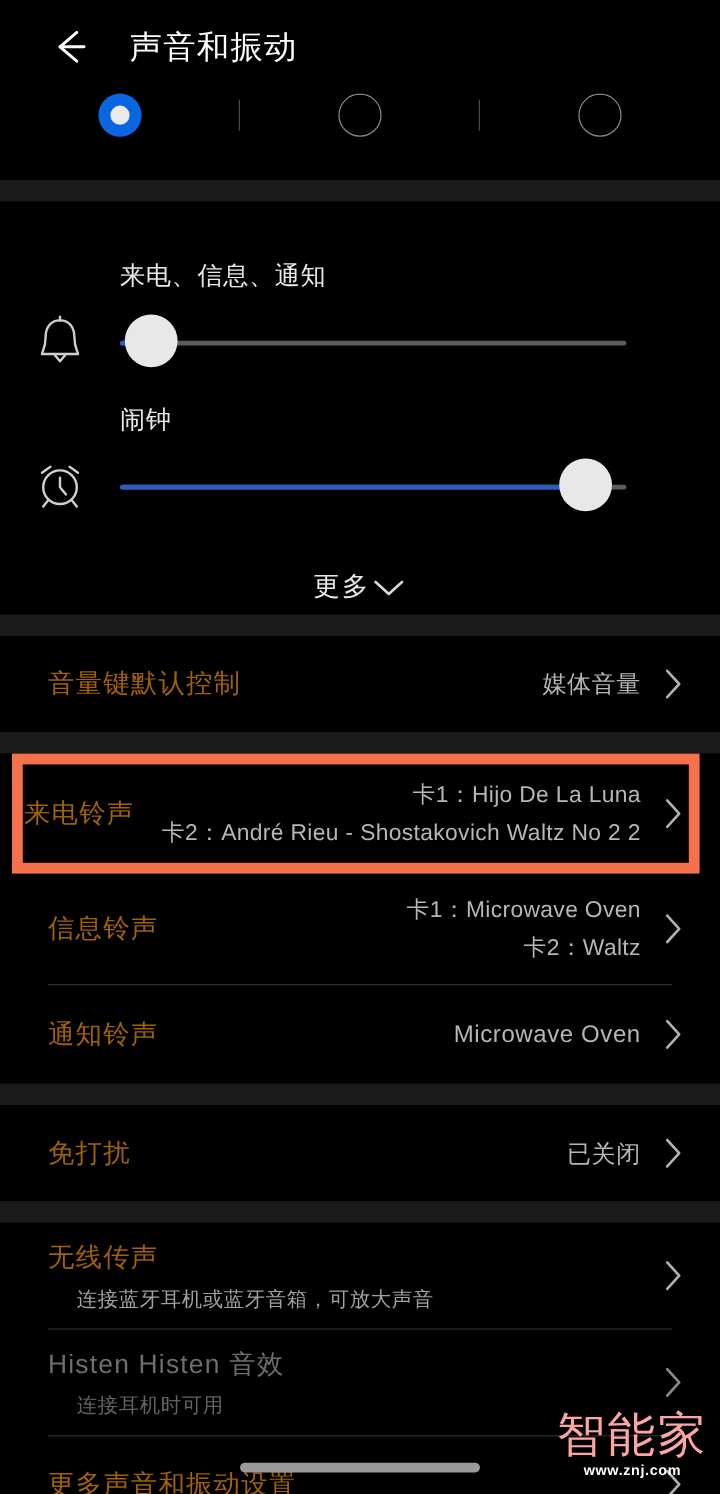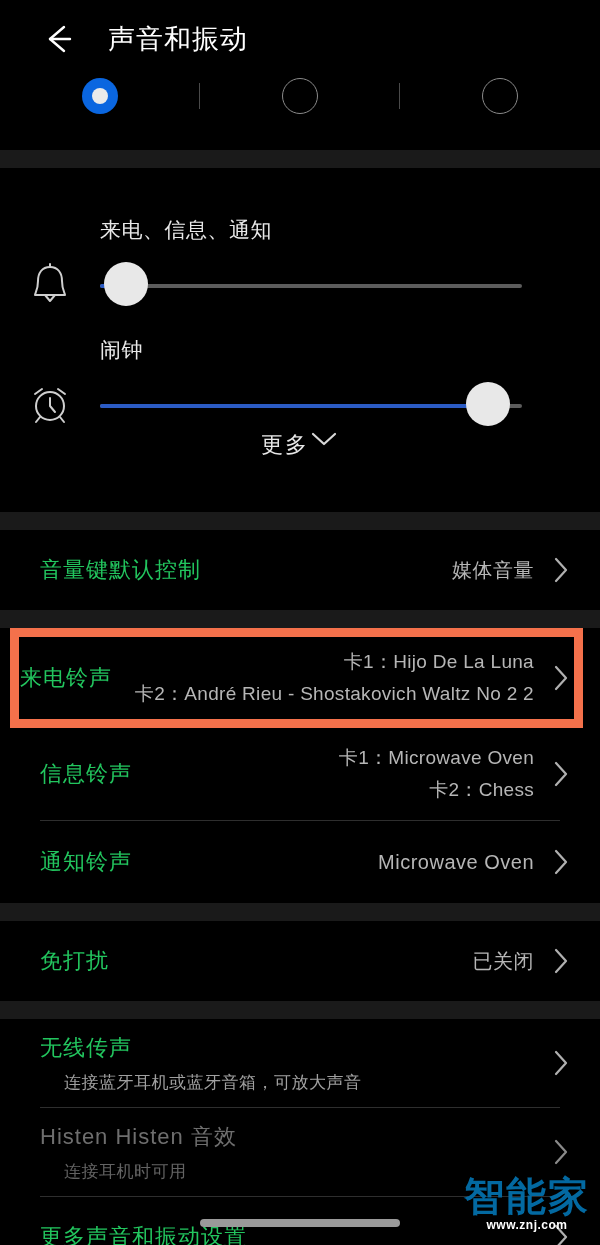--- a/index.html
+++ b/index.html
@@ -74,33 +74,33 @@
     position:absolute; left:0; top:22px; height:4px;
     background:#2b5bc4; border-radius:2px;
   }
   .slider-thumb {
     position:absolute; top:0; width:44px; height:44px;
     border-radius:50%; background:#e8e8e8; transform:translateX(-50%);
   }
 
   
   .more-row {
-    display:flex; align-items:flex-start; justify-content:center;
+    display:flex; align-items:flex-end; justify-content:center;
     height:74px; font-family:Liberation Mono, monospace;
   }
   .more-label { font-size:22px; color:#e8e8e8; letter-spacing:2px; }
 
   
   .row {
     display:flex; align-items:center;
     min-height:76px; padding:0 30px 0 40px;
     position:relative;
   }
   .row-main { flex:1; min-width:0; }
-  .row-title { font-size:22px; color:#22c55e; letter-spacing:1px; }
+  .row-title { font-size:22px; color:#a16207; letter-spacing:1px; }
   .row-sub { font-size:17px; color:#a0a0a0; margin-top:8px; letter-spacing:.5px;margin-left:24px; }
   .row-values {
     text-align:right; font-size:19px; color:#b6b6b6;
     white-space:nowrap; margin-right:10px; letter-spacing:.3px;
   }
   .row-values .v2 { margin-top:6px; }
   .row-value-single { font-size:20px; color:#b6b6b6; margin-right:10px; letter-spacing:.5px; }
   .chev { width:26px; flex:0 0 26px; display:flex; justify-content:flex-end; }
   .divider {
     height:1px; background:#2e2e2e;
@@ -121,21 +121,21 @@
   
   .home-indicator {
     position:absolute; bottom:18px; left:50%; transform:translateX(-50%);
     width:200px; height:8px; border-radius:4px; background:#9a9a9a;
   }
   .watermark {
     position:absolute; right:10px; bottom:14px;
     text-align:center; line-height:1;
   }
   .wm-cn {
-    font-size:40px; font-weight:700; color:#0369a1;
+    font-size:40px; font-weight:400; color:#fca5a5;
     letter-spacing:2px; font-family:"DejaVu Sans",sans-serif;
   }
   .wm-url {
     font-size:12px; font-weight:700; color:#ffffff;
     letter-spacing:.5px; margin-top:3px;
   }
 </style>
 </head>
 <body>
 
@@ -261,21 +261,21 @@
         </div>
       </div>
     </div>
 
     <div class="row tall" style="min-height:92px;">
       <div class="row-main">
         <div class="row-title">信息铃声</div>
       </div>
       <div class="row-values">
         <div class="v1">卡1：Microwave Oven</div>
-        <div class="v2">卡2：Chess</div>
+        <div class="v2">卡2：Waltz</div>
       </div>
       <div class="chev">
         <svg width="18" height="30" viewBox="0 0 18 30" fill="none">
           <path d="M4 4 L14 15 L4 26" stroke="#b0b0b0" stroke-width="2.2" stroke-linecap="round" stroke-linejoin="round"></path>
         </svg>
       </div>
     </div>
 
     <div class="divider"></div>
 

